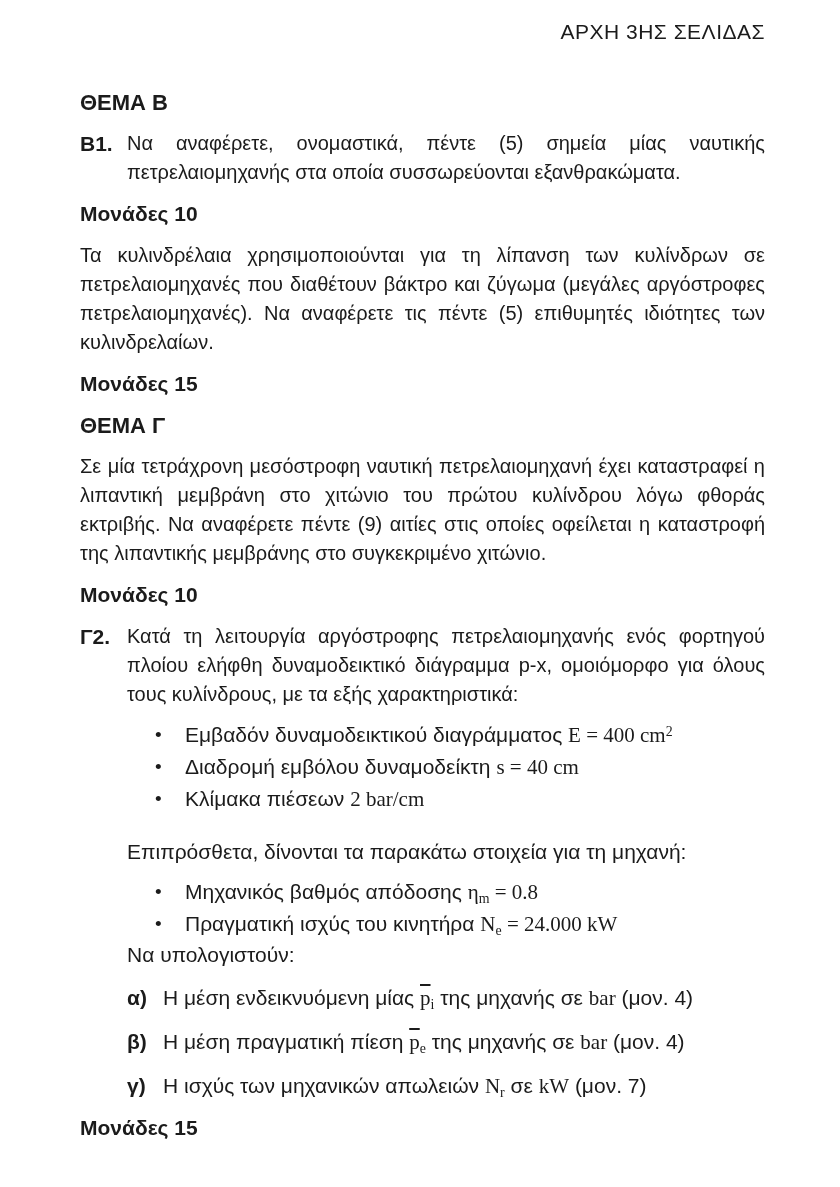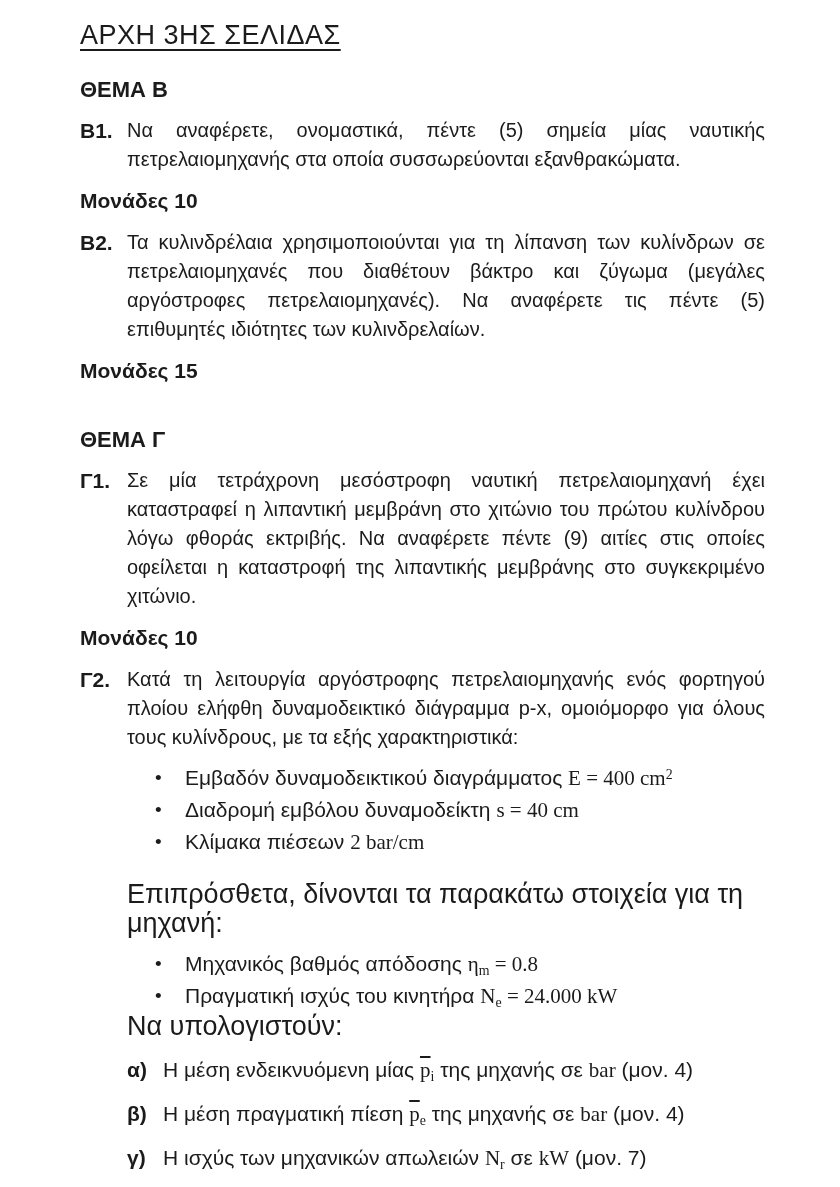--- a/index.html
+++ b/index.html
@@ -6,34 +6,33 @@
   body {
     width:840px; height:1187px;
     font-family:"Liberation Sans", sans-serif;
     color:#1b1b1b;
     -webkit-font-smoothing:antialiased;
     overflow:hidden;
   }
   .page { padding:20px 75px 0 80px; }
 
   .doc-header {
-    text-align:left;
-    font-size:27px;
+    text-align:right;
+    font-size:21px;
     letter-spacing:0.5px;
-    text-decoration:underline;
     text-underline-offset:5px;
     text-decoration-thickness:1.5px;
   }
 
   .section-title {
     font-weight:bold;
     font-size:22px;
-    margin-top:42px;
+    margin-top:15px;
   }
-  .section-title.first { margin-top:26px; }
+  .section-title.first { margin-top:46px; }
 
   .question { display:flex; margin-top:13px; }
   .q-label {
     flex:none; width:47px;
     font-weight:bold; font-size:21px; line-height:29px;
   }
   .q-text {
     flex:1; text-align:justify;
     font-size:20px; line-height:29px;
   }
@@ -43,21 +42,21 @@
     font-size:21px; line-height:29px;
     margin-top:12px;
   }
 
   .g2-block { margin-left:47px; }
   .bullet-row { display:flex; line-height:31px; font-size:21px; }
   .bullet-group { margin-top:10px; }
   .bullet-dot { flex:none; width:30px; margin-left:28px; font-size:19px; }
   .bullet-text { flex:1; }
 
-  .plain-line { font-size:27px; line-height:29px; }
+  .plain-line { font-size:21px; line-height:29px; }
   .extra-intro { margin-top:22px; }
   .compute-intro { }
 
   .subq { display:flex; margin-top:14px; font-size:21px; line-height:30px; }
   .subq-label { flex:none; width:36px; font-weight:bold; }
   .subq-text { flex:1; }
 
   .math {
     font-family:"Liberation Serif", serif;
     font-weight:normal;
@@ -79,29 +78,27 @@
 
   <div class="section-title first">ΘΕΜΑ Β</div>
 
   <div class="question">
     <div class="q-label">Β1.</div>
     <div class="q-text">Να αναφέρετε, ονομαστικά, πέντε (5) σημεία μίας ναυτικής πετρελαιομηχανής στα οποία συσσωρεύονται εξανθρακώματα.</div>
   </div>
   <div class="marks">Μονάδες 10</div>
 
   <div class="question">
-    <div class="q-label">Β2.</div>
     <div class="q-text">Τα κυλινδρέλαια χρησιμοποιούνται για τη λίπανση των κυλίνδρων σε πετρελαιομηχανές που διαθέτουν βάκτρο και ζύγωμα (μεγάλες αργόστροφες πετρελαιομηχανές). Να αναφέρετε τις πέντε (5) επιθυμητές ιδιότητες των κυλινδρελαίων.</div>
   </div>
   <div class="marks">Μονάδες 15</div>
 
   <div class="section-title">ΘΕΜΑ Γ</div>
 
   <div class="question">
-    <div class="q-label">Γ1.</div>
     <div class="q-text">Σε μία τετράχρονη μεσόστροφη ναυτική πετρελαιομηχανή έχει καταστραφεί η λιπαντική μεμβράνη στο χιτώνιο του πρώτου κυλίνδρου λόγω φθοράς εκτριβής. Να αναφέρετε πέντε (9) αιτίες στις οποίες οφείλεται η καταστροφή της λιπαντικής μεμβράνης στο συγκεκριμένο χιτώνιο.</div>
   </div>
   <div class="marks">Μονάδες 10</div>
 
   <div class="question">
     <div class="q-label">Γ2.</div>
     <div class="q-text">Κατά τη λειτουργία αργόστροφης πετρελαιομηχανής ενός φορτηγού πλοίου ελήφθη δυναμοδεικτικό διάγραμμα p-x, ομοιόμορφο για όλους τους κυλίνδρους, με τα εξής χαρακτηριστικά:</div>
   </div>
 
   <div class="g2-block">

